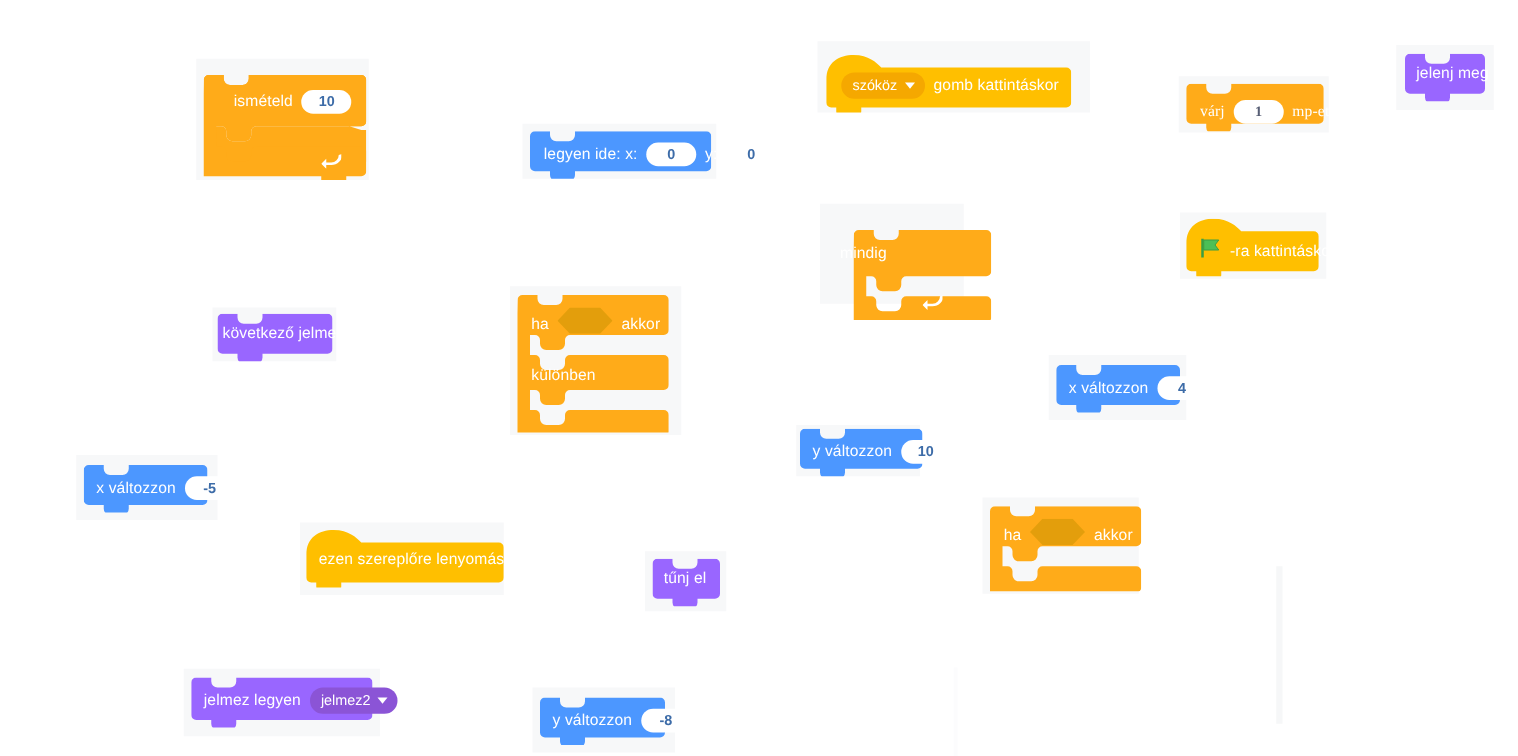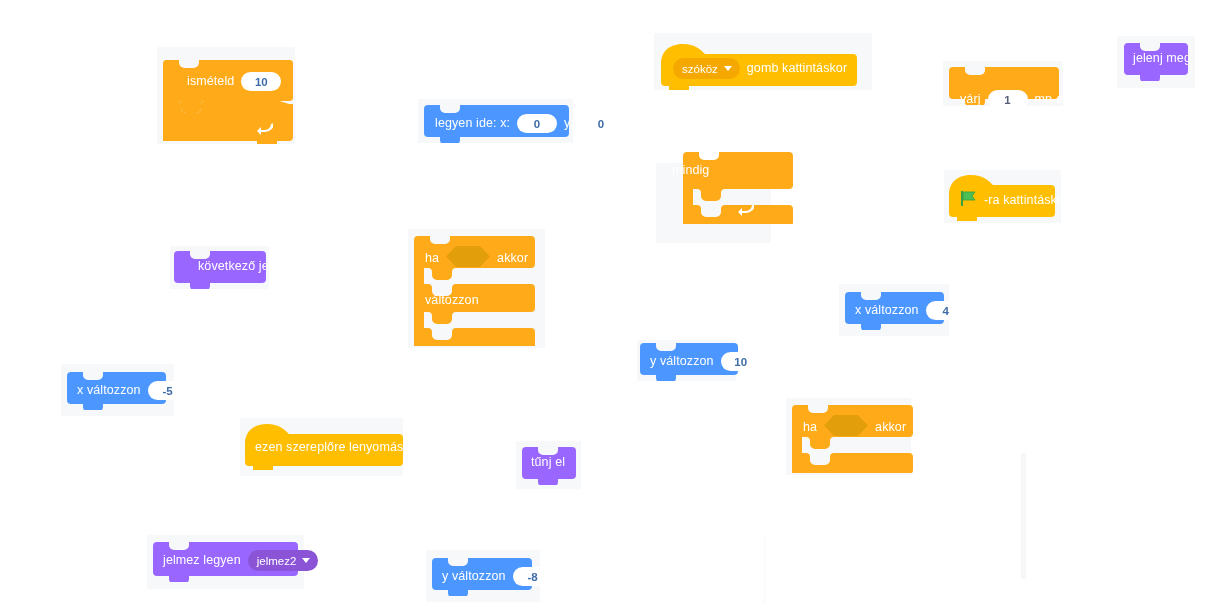--- a/index.html
+++ b/index.html
@@ -96,37 +96,37 @@
         <span class="tri"></span>
       </span>
       <span class="lbl">gomb kattintáskor</span>
     </div>
   </div>
 
   <div class="blk" style="left:949px;top:67px;width:110px;height:38px;">
     <svg width="110" height="38" viewBox="0 0 110 38">
       <path d="M0 4 a4 4 0 0 1 4-4 h12 v3 a5 5 0 0 0 5 5 h10 a5 5 0 0 0 5-5 v-3 h70 a4 4 0 0 1 4 4 v24 a4 4 0 0 1 -4 4 h-70 v3 a5 5 0 0 1 -5 5 h-10 a5 5 0 0 1 -5-5 v-3 h-12 a4 4 0 0 1 -4-4 Z" fill="#ffab19"></path>
     </svg>
-    <div class="row" style="left:11px;top:23px;">
+    <div class="row" style="left:11px;top:13px;font-family:Liberation Serif, serif;">
       <span class="lbl">várj</span>
       <span class="oval dark">1</span>
       <span class="lbl">mp-et</span>
     </div>
   </div>
 
   <div class="blk" style="left:1124px;top:43px;width:64px;height:38px;text-decoration:underline;">
     <svg width="64" height="38" viewBox="0 0 64 38">
       <path d="M0 4 a4 4 0 0 1 4-4 h12 v3 a5 5 0 0 0 5 5 h10 a5 5 0 0 0 5-5 v-3 h24 a4 4 0 0 1 4 4 v24 a4 4 0 0 1 -4 4 h-24 v3 a5 5 0 0 1 -5 5 h-10 a5 5 0 0 1 -5-5 v-3 h-12 a4 4 0 0 1 -4-4 Z" fill="#9966ff"></path>
     </svg>
     <div class="row" style="left:9px;top:9px;">
       <span class="lbl">jelenj meg</span>
     </div>
   </div>
 
-  <div class="blk" style="left:660px;top:152px;width:110px;height:88px;padding-left:23px;">
+  <div class="blk" style="left:660px;top:184px;width:110px;height:88px;padding-left:23px;">
     <svg width="110" height="72" viewBox="0 0 110 72">
       <path d="M0 4 a4 4 0 0 1 4-4 h12 v3 a5 5 0 0 0 5 5 h10 a5 5 0 0 0 5-5 v-3 h70 a4 4 0 0 1 4 4 v29 a4 4 0 0 1 -4 4 h-64 a4 4 0 0 0 -4 4 v3 a5 5 0 0 1 -5 5 h-10 a5 5 0 0 1 -5 -5 v-3 a4 4 0 0 0 -4 -4 h-4 v16 h4 a4 4 0 0 1 4 4 v3 a5 5 0 0 0 5 5 h10 a5 5 0 0 0 5-5 v-3 a4 4 0 0 1 4-4 h64 a4 4 0 0 1 4 4 v13 a4 4 0 0 1 -4 4 h-106 a4 4 0 0 1 -4 -4 Z" fill="#ffab19"></path>
     </svg>
     <div class="row" style="left:12px;top:12px;">
       <span class="lbl">mindig</span>
     </div>
     <div class="arrowloop" style="left:78px;top:50px;">
       <svg width="16" height="14" viewBox="0 0 16 14">
           <path d="M14 3 a6 6 0 0 1 -6 6 h-4 l0 -3 l-4 4 l4 4 l0 -3 h4 a9 9 0 0 0 9 -9 Z" fill="#ffffff"></path>
         </svg>
@@ -155,29 +155,29 @@
     <div class="row" style="left:11px;top:10px;">
       <span class="lbl">ha</span>
       <span style="display:inline-block;">
         <svg width="44" height="21" viewBox="0 0 44 21">
             <path d="M10 0 h24 l10 10.5 l-10 10.5 h-24 l-10 -10.5 Z" fill="#e39e0c"></path>
           </svg>
       </span>
       <span class="lbl">akkor</span>
     </div>
     <div class="row" style="left:11px;top:58px;">
-      <span class="lbl">változzon</span>
+      <span class="lbl">különben</span>
     </div>
   </div>
 
   <div class="blk" style="left:174px;top:251px;width:92px;height:38px;">
     <svg width="92" height="38" viewBox="0 0 92 38">
       <path d="M0 4 a4 4 0 0 1 4-4 h12 v3 a5 5 0 0 0 5 5 h10 a5 5 0 0 0 5-5 v-3 h52 a4 4 0 0 1 4 4 v24 a4 4 0 0 1 -4 4 h-52 v3 a5 5 0 0 1 -5 5 h-10 a5 5 0 0 1 -5-5 v-3 h-12 a4 4 0 0 1 -4-4 Z" fill="#9966ff"></path>
     </svg>
-    <div class="row" style="left:24px;top:9px;">
+    <div class="row" style="left:4px;top:9px;">
       <span class="lbl">következő jelmez</span>
     </div>
   </div>
 
   <div class="blk" style="left:845px;top:292px;width:99px;height:38px;">
     <svg width="99" height="38" viewBox="0 0 99 38">
       <path d="M0 4 a4 4 0 0 1 4-4 h12 v3 a5 5 0 0 0 5 5 h10 a5 5 0 0 0 5-5 v-3 h59 a4 4 0 0 1 4 4 v24 a4 4 0 0 1 -4 4 h-59 v3 a5 5 0 0 1 -5 5 h-10 a5 5 0 0 1 -5-5 v-3 h-12 a4 4 0 0 1 -4-4 Z" fill="#4c97ff"></path>
     </svg>
     <div class="row" style="left:10px;top:9px;">
       <span class="lbl">x változzon</span>

